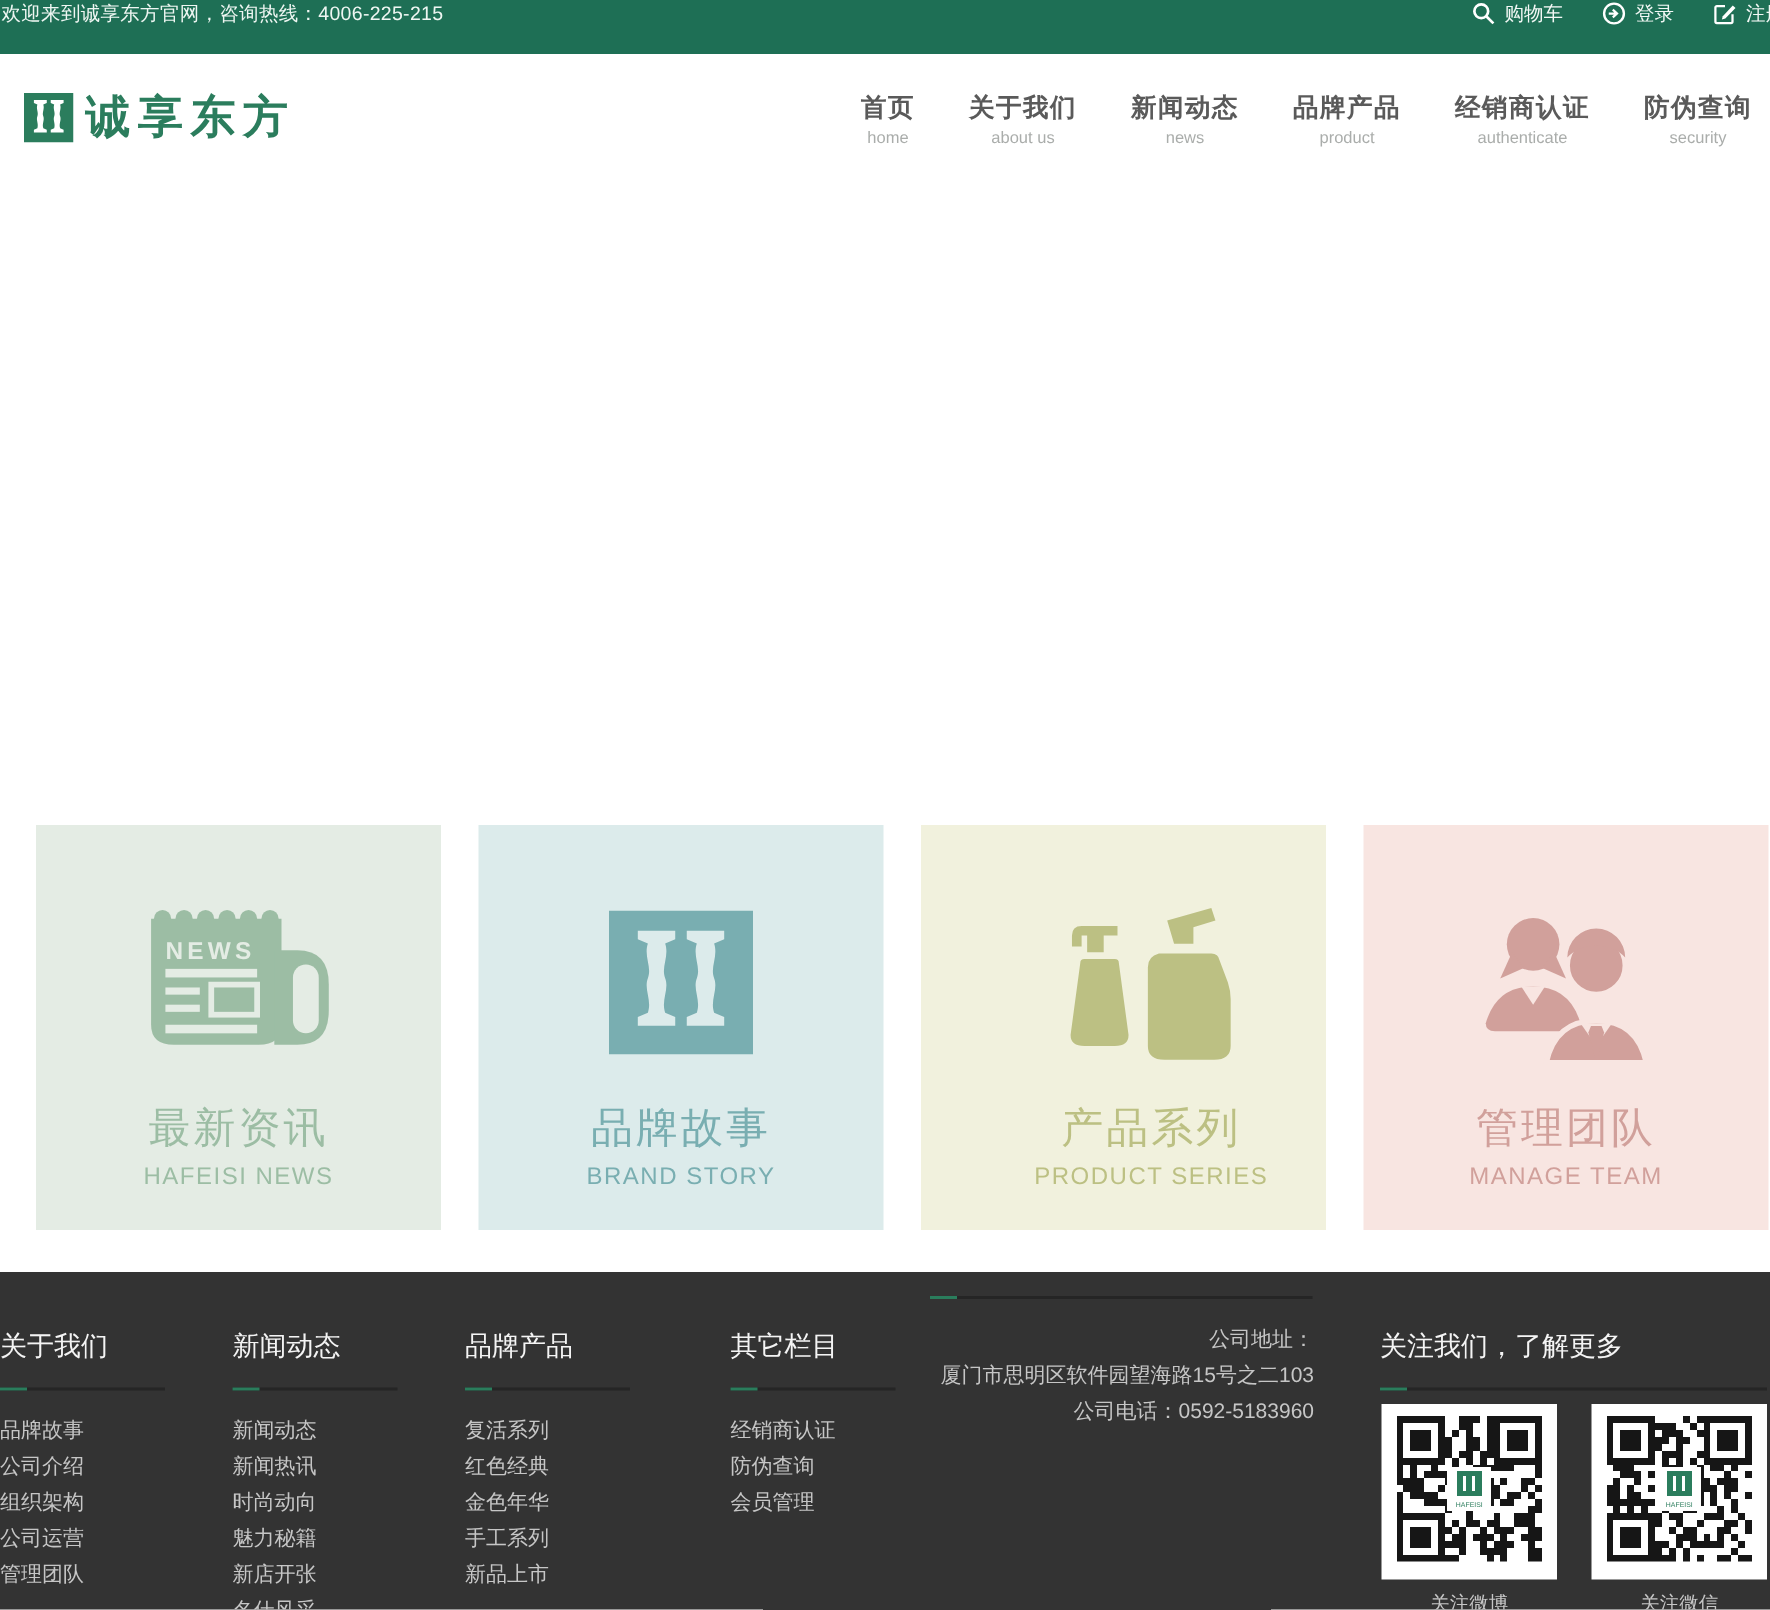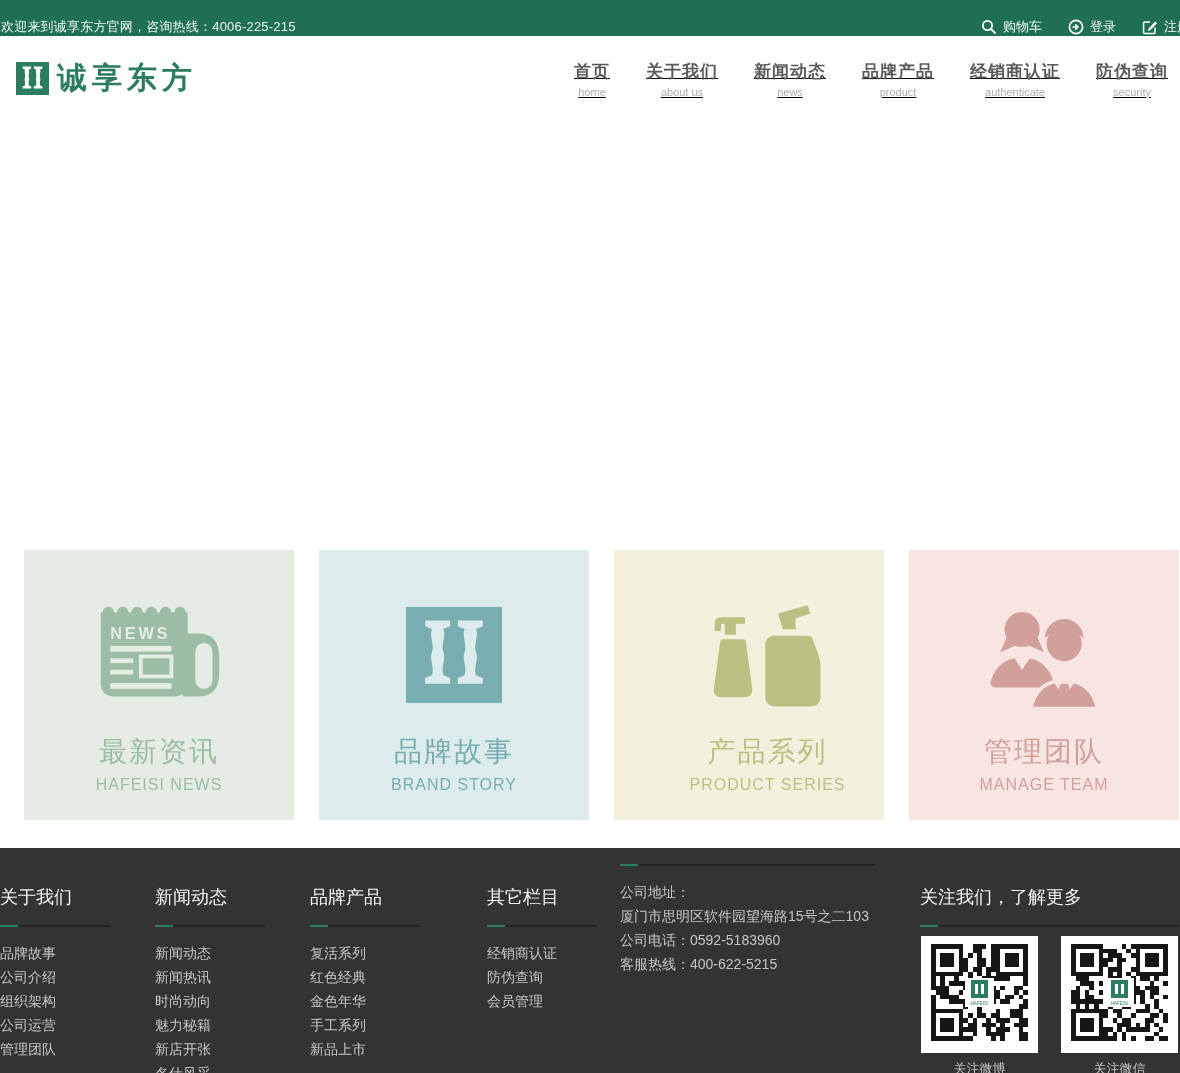--- a/index.html
+++ b/index.html
@@ -1,32 +1,32 @@
 <!DOCTYPE html>
 <html><head>
 <meta charset="utf-8">
 <style>
   * { margin:0; padding:0; box-sizing:border-box; }
   html,body { width:1180px; height:1073px; overflow:hidden; background:#fff;
     font-family:"Liberation Sans","DejaVu Sans",sans-serif; }
 
   
   .topbar { height:36px; background:#1e6f55; color:#eef6f2; display:flex;
-    align-items:flex-end; justify-content:space-between; font-size:13px; }
+    align-items:flex-start; justify-content:space-between; font-size:13px; }
   .topbar-welcome { padding-left:1px; letter-spacing:0.2px; white-space:nowrap; }
   .topbar-actions { display:flex; align-items:center; gap:26px; margin-right:-10px; padding-right:0; white-space:nowrap; }
   .topbar-action { display:flex; align-items:center; gap:6px; cursor:pointer; color:#f2f8f5; }
   .topbar-action svg { display:block; }
 
   
   .header { height:85px; background:#fff; display:flex; align-items:center; justify-content:space-between; }
   .logo { display:flex; align-items:center; gap:8px; padding-left:16px; }
   .logo-mark { width:33px; height:33px; display:block; }
   .logo-text { font-size:30px; font-weight:bold; color:#2b7d5d; letter-spacing:5px; white-space:nowrap; }
-  .nav { display:flex; align-items:flex-end; gap:36px; padding-right:12px;text-decoration:underline; }
+  .nav { display:flex; align-items:flex-end; gap:36px; padding-right:12px; }
   .nav-item { text-align:center; cursor:pointer; }
   .nav-cn { font-size:17px; font-weight:bold; color:#5a5a5a; letter-spacing:1px; white-space:nowrap; }
   .nav-en { font-size:11px; color:#aaadab; margin-top:3px; white-space:nowrap; }
 
   
   .banner { height:429px; background:#fff; }
 
   
   .features { height:298px; display:flex; gap:25px; padding-left:24px; align-items:flex-start; }
   .card { width:270px; height:270px; display:flex; flex-direction:column; align-items:center; cursor:pointer; }
@@ -39,21 +39,21 @@
   .card-team  { --bg:#f8e5e1; --fg:#d1a09b; background:var(--bg); }
 
   
   .footer { position:relative; height:240px; background:#333333; color:#cacaca; }
   .fcol { position:absolute; top:0; }
   .fcol-title { font-size:18px; color:#f4f4f4; margin-top:37px; white-space:nowrap; }
   .fcol-line { height:2px; background:#252525; margin-top:16px; position:relative; }
   .fcol-line .accent { position:absolute; left:0; top:0; width:18px; height:2px; background:#2a7d5c; }
   .fcol ul { list-style:none; margin-top:14px; }
   .fcol li { font-size:14px; line-height:24px; color:#c6c6c6; cursor:pointer; white-space:nowrap; }
-  .contact-line { font-size:14px; line-height:24px; color:#c6c6c6; white-space:nowrap; }
+  .contact-line { font-size:14px; line-height:24px; color:#c6c6c6; white-space:nowrap;text-align:right; }
   .contact-list { margin-top:14px; }
   .qr-box { position:absolute; top:88px; width:117px; height:117px; background:#fff;
     display:flex; align-items:center; justify-content:center; }
   .qr-label { position:absolute; top:212px; width:117px; text-align:center; font-size:13px; color:#c6c6c6; }
 </style>
 </head>
 <body>
 
 <div class="topbar">
   <div class="topbar-welcome">欢迎来到诚享东方官网，咨询热线：4006-225-215</div>
@@ -274,21 +274,20 @@
   </div>
 
   <div class="fcol" style="left:620px; width:256px;">
     <div class="fcol-line" style="width:255px;">
         <span class="accent"></span>
       </div>
     <div class="contact-list">
       <div class="contact-line">公司地址：</div>
       <div class="contact-line">厦门市思明区软件园望海路15号之二103</div>
       <div class="contact-line">公司电话：0592-5183960</div>
-      <div class="contact-line">客服热线：400-622-5215</div>
     </div>
   </div>
 
   <div class="fcol" style="left:920px; width:260px;">
     <div class="fcol-title">关注我们，了解更多</div>
     <div class="fcol-line" style="width:258px;">
         <span class="accent"></span>
       </div>
   </div>
   <div class="qr-box" style="left:921px;">

